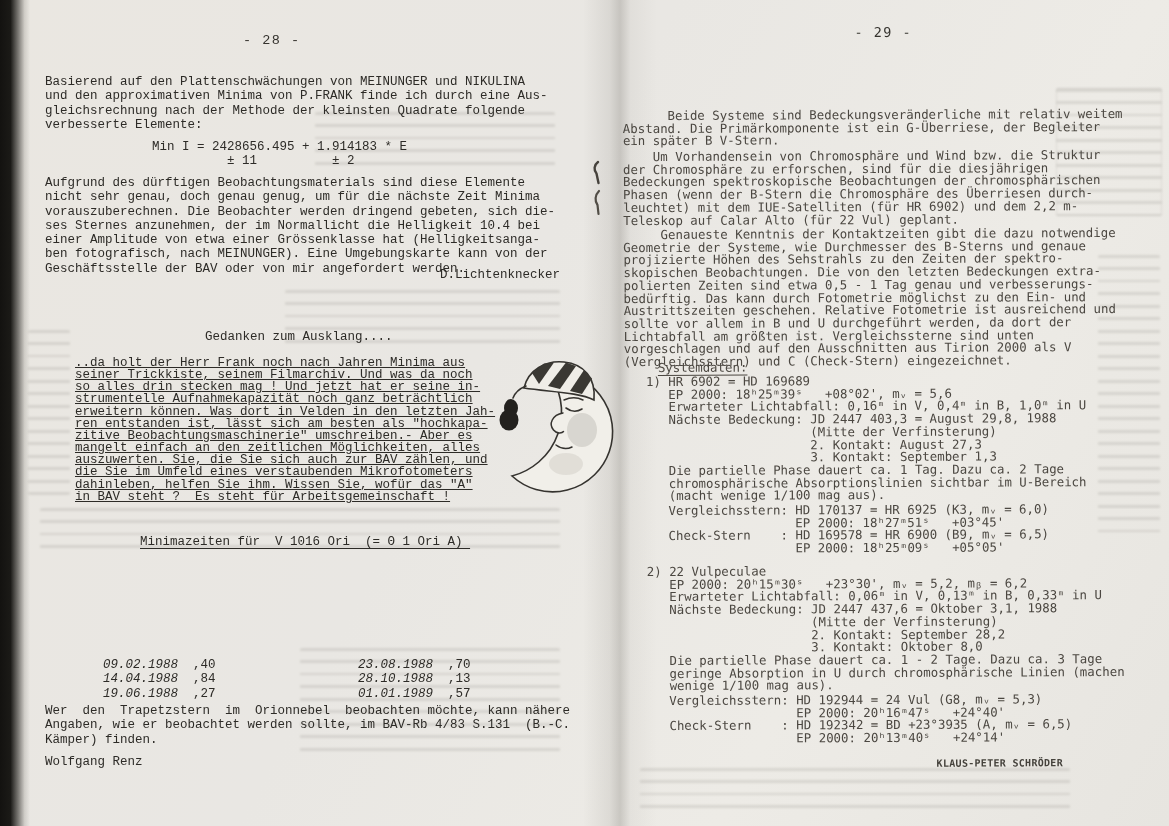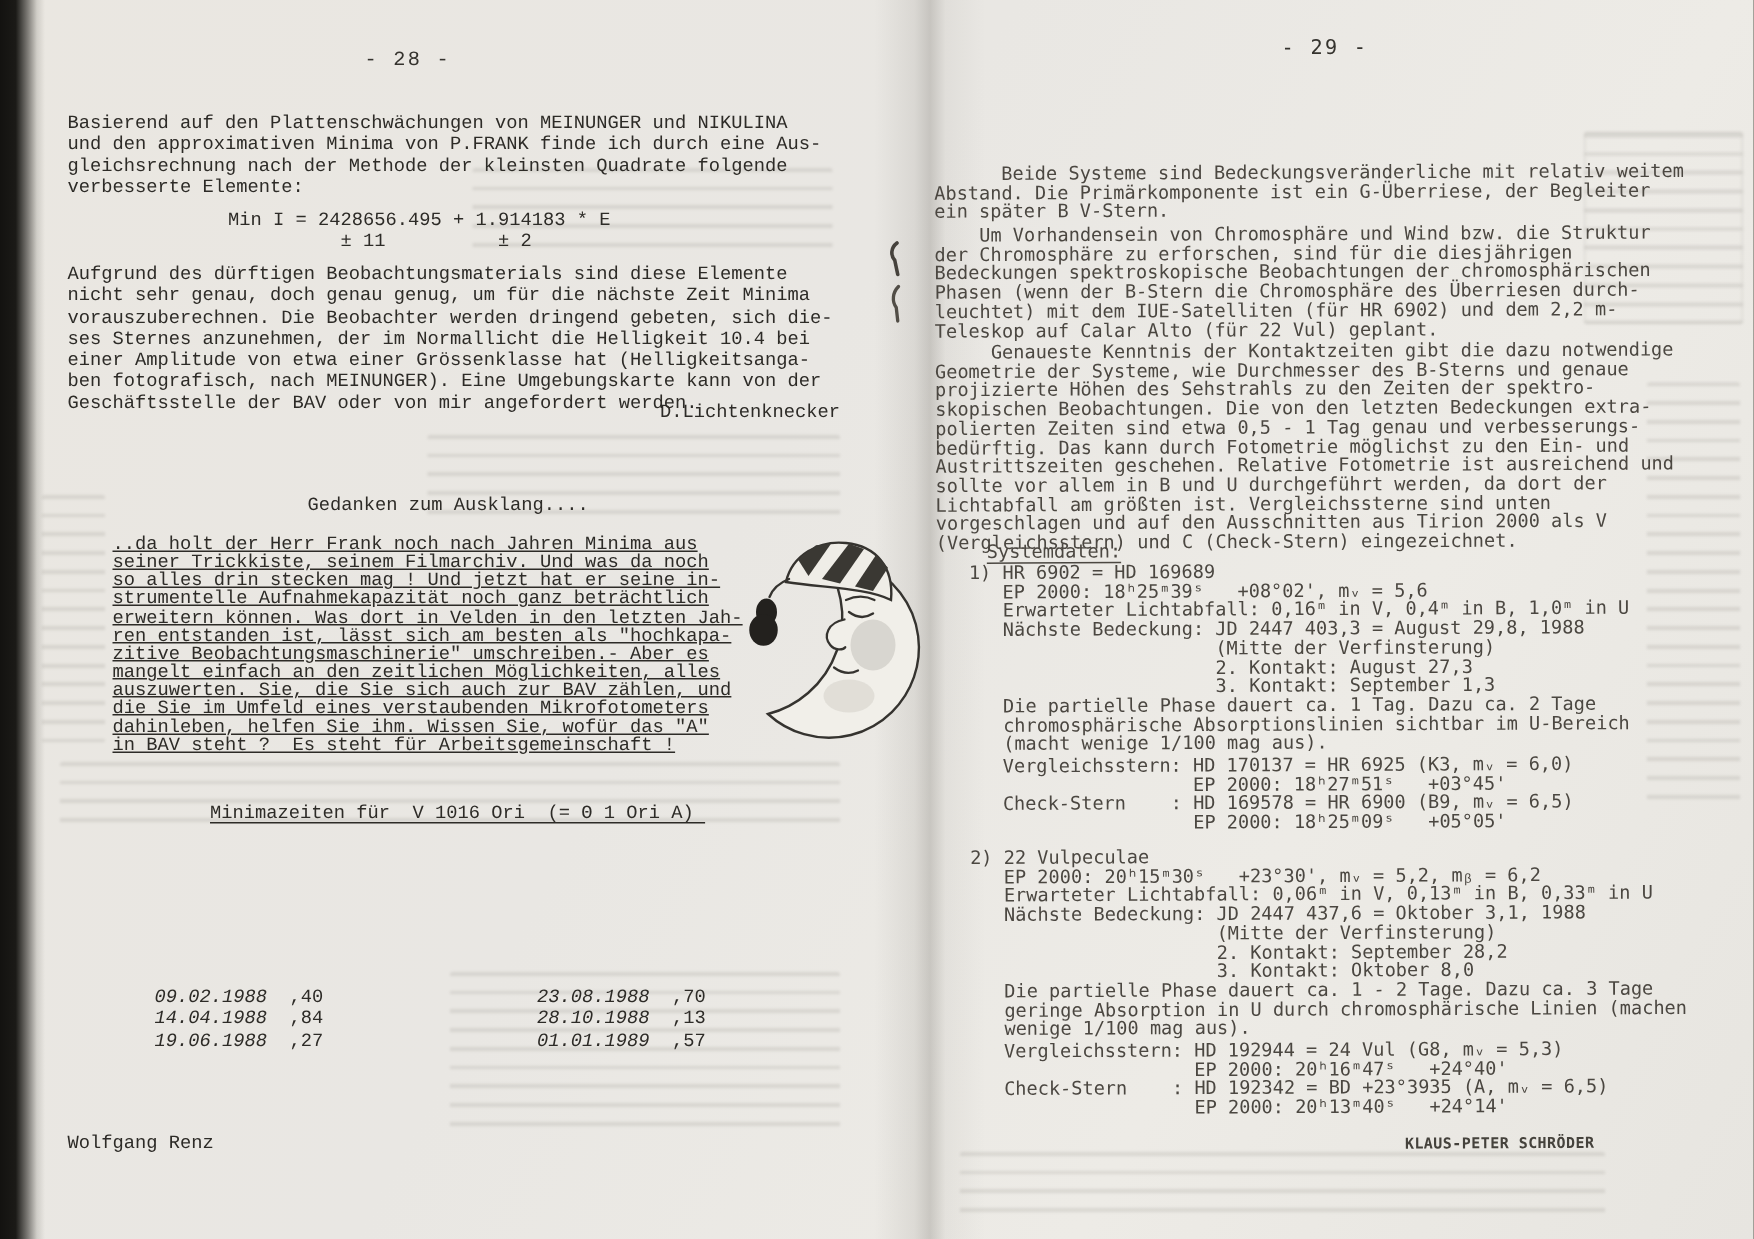--- a/index.html
+++ b/index.html
@@ -119,20 +119,23 @@
         <div class="mrow"><span class="mdate">14.04.1988</span><span>,84</span></div>
         <div class="mrow"><span class="mdate">19.06.1988</span><span>,27</span></div>
       </div>
       <div class="mcol c2">
         <div class="mrow"><span class="mdate">23.08.1988</span><span>,70</span></div>
         <div class="mrow"><span class="mdate">28.10.1988</span><span>,13</span></div>
         <div class="mrow"><span class="mdate">01.01.1989</span><span>,57</span></div>
       </div>
     </div>
 
+    <div class="blk l" style="left:45px; top:704px;">Wer  den  Trapetzstern  im  Orionnebel  beobachten möchte, kann nähere
+Angaben, wie er beobachtet werden sollte, im BAV-Rb 4/83 S.131  (B.-C.
+Kämper) finden.</div>
 
     <div class="blk l" style="left:45px; top:755px;text-align:right;">Wolfgang Renz</div>
 
     <svg class="moon-svg" width="130" height="138" viewBox="0 0 130 138">
 
       <path d="M62,14 A60,60 0 1 1 26,118 A66,66 0 0 0 62,14 Z" fill="#f1efe9" stroke="#35332f" stroke-width="1.6"></path>
 
       <ellipse cx="96" cy="72" rx="15" ry="17" fill="#b5b2aa" opacity="0.40"></ellipse>
       <ellipse cx="80" cy="106" rx="17" ry="11" fill="#c2bfb7" opacity="0.35"></ellipse>
 

